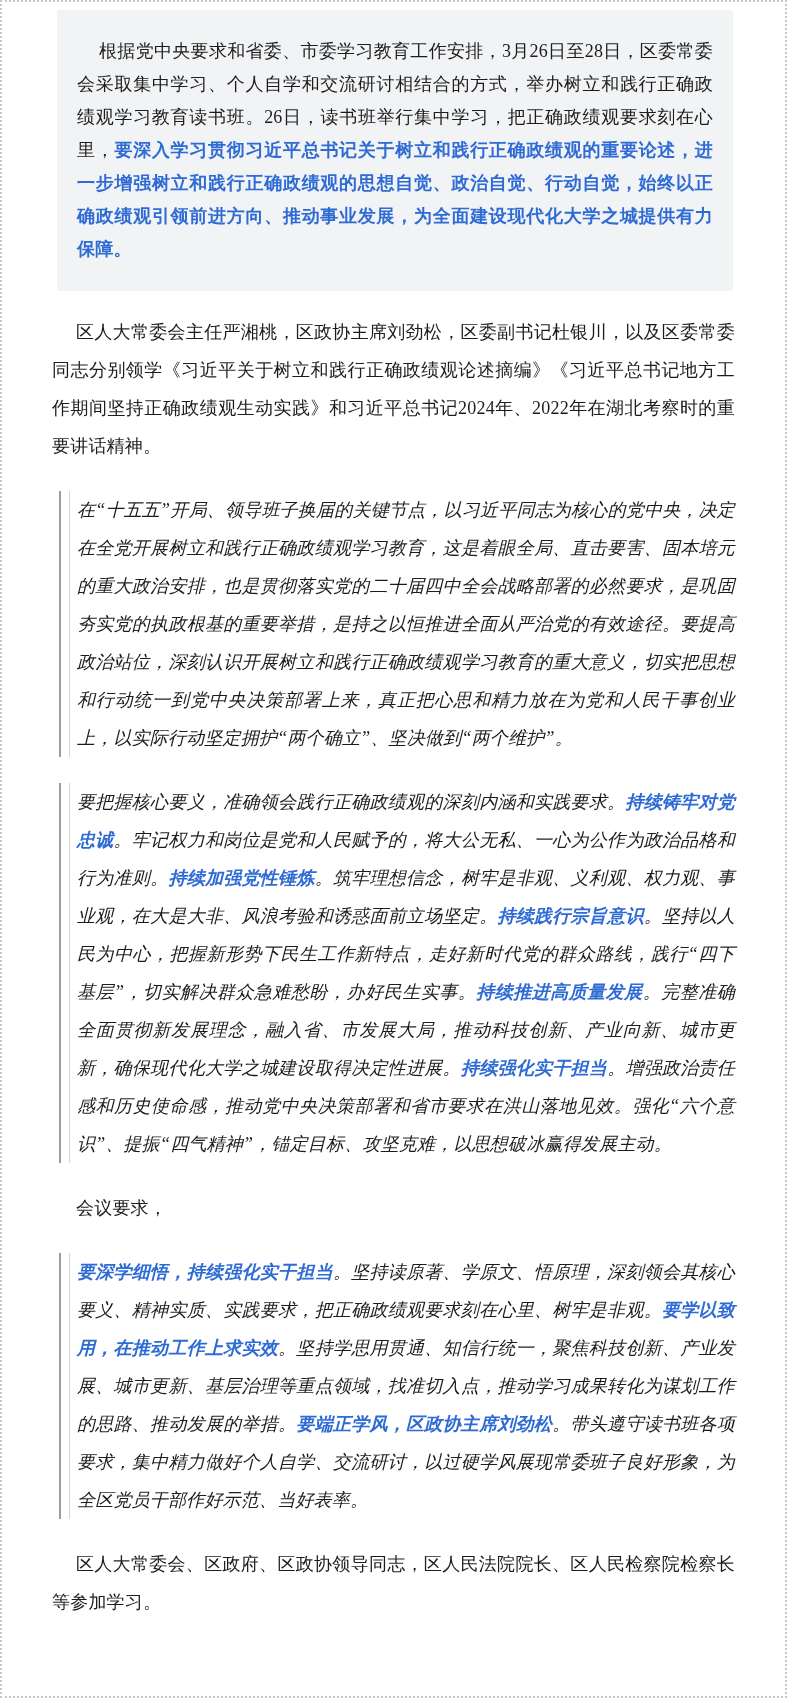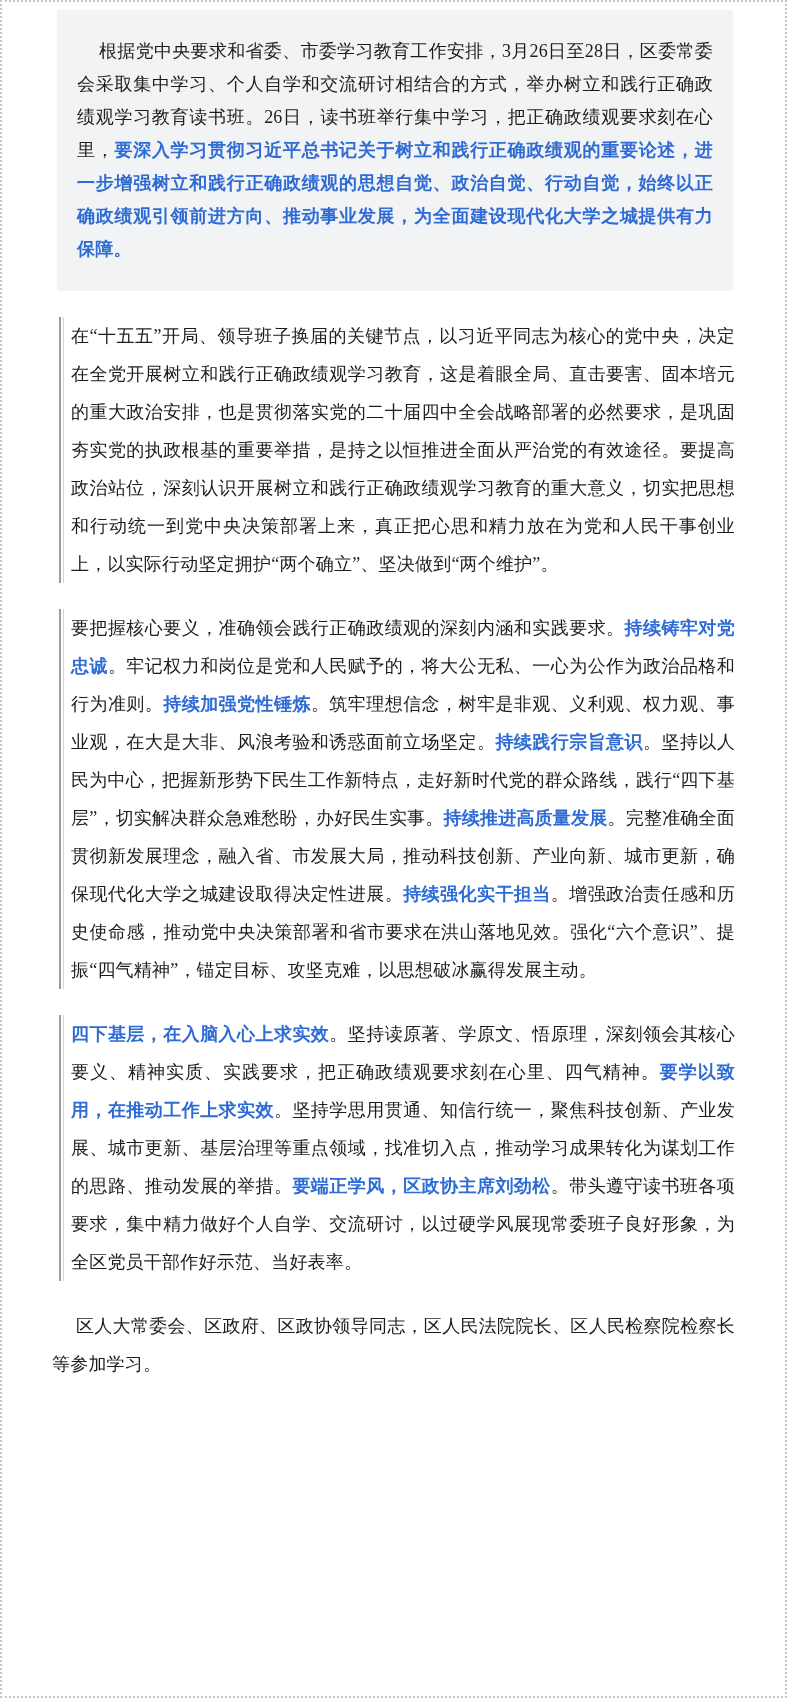--- a/index.html
+++ b/index.html
@@ -48,58 +48,61 @@
     border-radius: 2px;
   }
   .intro-box .para {
     margin: 0;
     line-height: 33px;
     text-indent: 22px;
   }
   
   .quote {
     border-left: 2px solid var(--quote-border-outer);
-    padding-left: 2px;
+    padding-left: 8px;
     margin: 26px 0 26px 7px;
+    font-style: italic;
   }
   .quote-inner {
     border-left: 1px solid var(--quote-border-inner);
     padding-left: 7px;
   }
   .quote .para {
     text-indent: 0;
     margin: 0;
   }
 </style>
 </head>
 <body>
 
 <div class="page">
 
   <section class="intro-box">
     <p class="para"><span>根据党中央要求和省委、市委学习教育工作安排，3月26日至28日，区委常委会采取集中学习、个人自学和交流研讨相结合的方式，举办树立和践行正确政绩观学习教育读书班。26日，读书班举行集中学习，把正确政绩观要求刻在心里，</span><span class="hl">要深入学习贯彻习近平总书记关于树立和践行正确政绩观的重要论述，进一步增强树立和践行正确政绩观的思想自觉、政治自觉、行动自觉，始终以正确政绩观引领前进方向、推动事业发展，为全面建设现代化大学之城提供有力保障。</span></p>
   </section>
 
+  <p class="para"><span>区人大常委会主任严湘桃，区政协主席刘劲松，区委副书记杜银川，以及区委常委同志分别领学《习近平关于树立和践行正确政绩观论述摘编》《习近平总书记地方工作期间坚持正确政绩观生动实践》和习近平总书记2024年、2022年在湖北考察时的重要讲话精神。</span></p>
 
 
   <blockquote class="quote">
     <div class="quote-inner">
       <p class="para"><span>在“十五五”开局、领导班子换届的关键节点，以习近平同志为核心的党中央，决定在全党开展树立和践行正确政绩观学习教育，这是着眼全局、直击要害、固本培元的重大政治安排，也是贯彻落实党的二十届四中全会战略部署的必然要求，是巩固夯实党的执政根基的重要举措，是持之以恒推进全面从严治党的有效途径。要提高政治站位，深刻认识开展树立和践行正确政绩观学习教育的重大意义，切实把思想和行动统一到党中央决策部署上来，真正把心思和精力放在为党和人民干事创业上，以实际行动坚定拥护“两个确立”、坚决做到“两个维护”。</span></p>
     </div>
   </blockquote>
 
 
   <blockquote class="quote">
     <div class="quote-inner">
       <p class="para"><span>要把握核心要义，准确领会践行正确政绩观的深刻内涵和实践要求。</span><span class="hl">持续铸牢对党忠诚</span><span>。牢记权力和岗位是党和人民赋予的，将大公无私、一心为公作为政治品格和行为准则。</span><span class="hl">持续加强党性锤炼</span><span>。筑牢理想信念，树牢是非观、义利观、权力观、事业观，在大是大非、风浪考验和诱惑面前立场坚定。</span><span class="hl">持续践行宗旨意识</span><span>。坚持以人民为中心，把握新形势下民生工作新特点，走好新时代党的群众路线，践行“四下基层”，切实解决群众急难愁盼，办好民生实事。</span><span class="hl">持续推进高质量发展</span><span>。完整准确全面贯彻新发展理念，融入省、市发展大局，推动科技创新、产业向新、城市更新，确保现代化大学之城建设取得决定性进展。</span><span class="hl">持续强化实干担当</span><span>。增强政治责任感和历史使命感，推动党中央决策部署和省市要求在洪山落地见效。强化“六个意识”、提振“四气精神”，锚定目标、攻坚克难，以思想破冰赢得发展主动。</span></p>
     </div>
   </blockquote>
 
+  <p class="para">会议要求，</p>
 
   <blockquote class="quote">
     <div class="quote-inner">
-      <p class="para"><span class="hl">四下基层，在入脑入心上求实效</span><span>。坚持读原著、学原文、悟原理，深刻领会其核心要义、精神实质、实践要求，把正确政绩观要求刻在心里、四气精神。</span><span class="hl">要学以致用，在推动工作上求实效</span><span>。坚持学思用贯通、知信行统一，聚焦科技创新、产业发展、城市更新、基层治理等重点领域，找准切入点，推动学习成果转化为谋划工作的思路、推动发展的举措。</span><span class="hl">要端正学风，区政协主席刘劲松</span><span>。带头遵守读书班各项要求，集中精力做好个人自学、交流研讨，以过硬学风展现常委班子良好形象，为全区党员干部作好示范、当好表率。</span></p>
+      <p class="para"><span class="hl">要深学细悟，持续强化实干担当</span><span>。坚持读原著、学原文、悟原理，深刻领会其核心要义、精神实质、实践要求，把正确政绩观要求刻在心里、树牢是非观。</span><span class="hl">要学以致用，在推动工作上求实效</span><span>。坚持学思用贯通、知信行统一，聚焦科技创新、产业发展、城市更新、基层治理等重点领域，找准切入点，推动学习成果转化为谋划工作的思路、推动发展的举措。</span><span class="hl">要端正学风，区政协主席刘劲松</span><span>。带头遵守读书班各项要求，集中精力做好个人自学、交流研讨，以过硬学风展现常委班子良好形象，为全区党员干部作好示范、当好表率。</span></p>
     </div>
   </blockquote>
 
   <p class="para"><span>区人大常委会、区政府、区政协领导同志，区人民法院院长、区人民检察院检察长等参加学习。</span></p>
 
 </div>
 
 </body></html>

